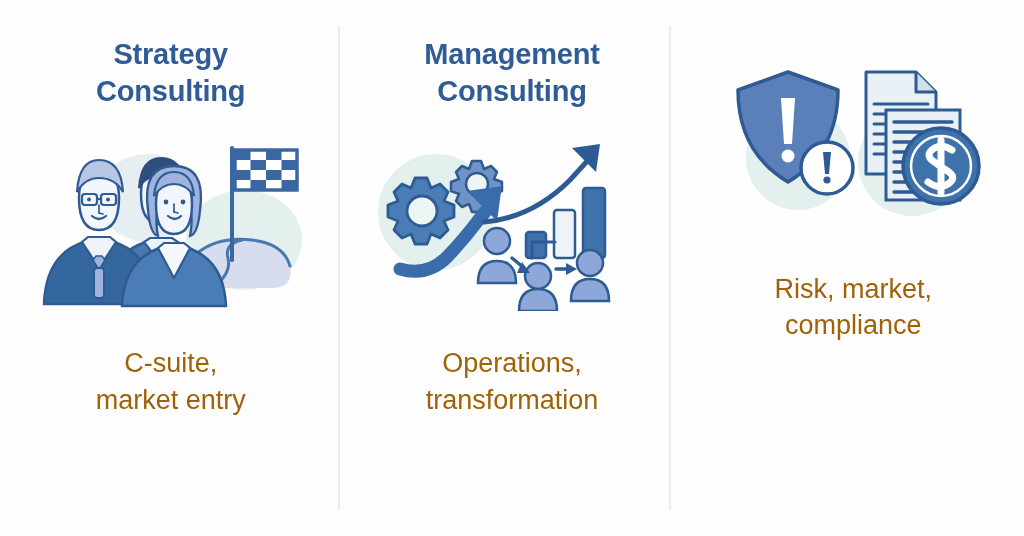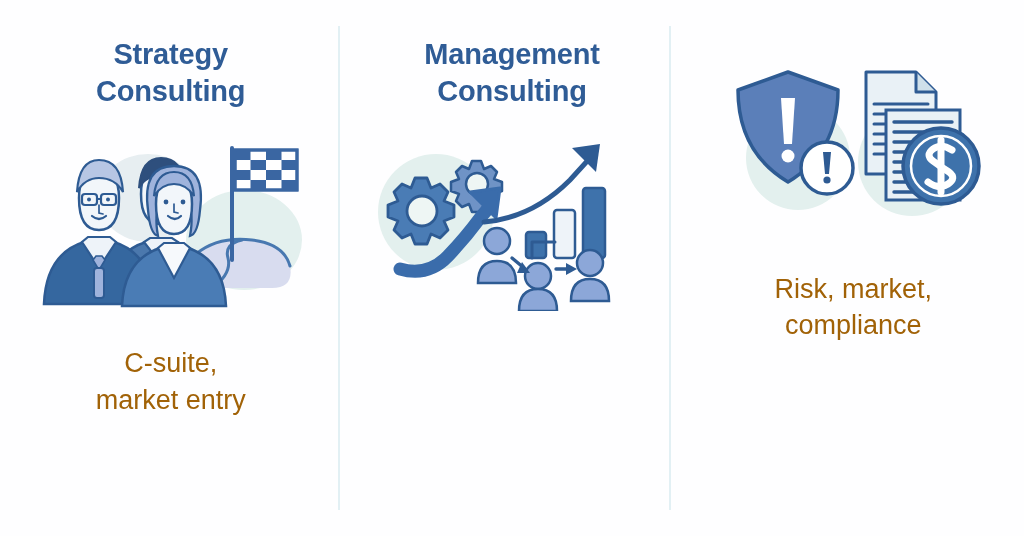--- a/index.html
+++ b/index.html
@@ -224,20 +224,24 @@
           <path d="M148 126 L156 137 L143 137 Z" fill="#2e5b93"></path>
         </g>
 
         <g>
           <line x1="182" y1="133" x2="194" y2="133" stroke="#2e5b93" stroke-width="3.4" stroke-linecap="round"></line>
           <path d="M192 127 L203 133 L192 139 Z" fill="#2e5b93"></path>
         </g>
       </svg>
     </div>
 
+    <div class="cap-wrap">
+      <p class="caption">Operations,
+transformation</p>
+    </div>
   </div>
 
   <div class="column">
 
     <div class="art">
       <svg width="255" height="175" viewBox="0 0 255 175">
 
         <circle cx="72" cy="96" r="52" fill="#e3f0ee"></circle>
         <circle cx="186" cy="100" r="54" fill="#e3f0ee"></circle>
 

